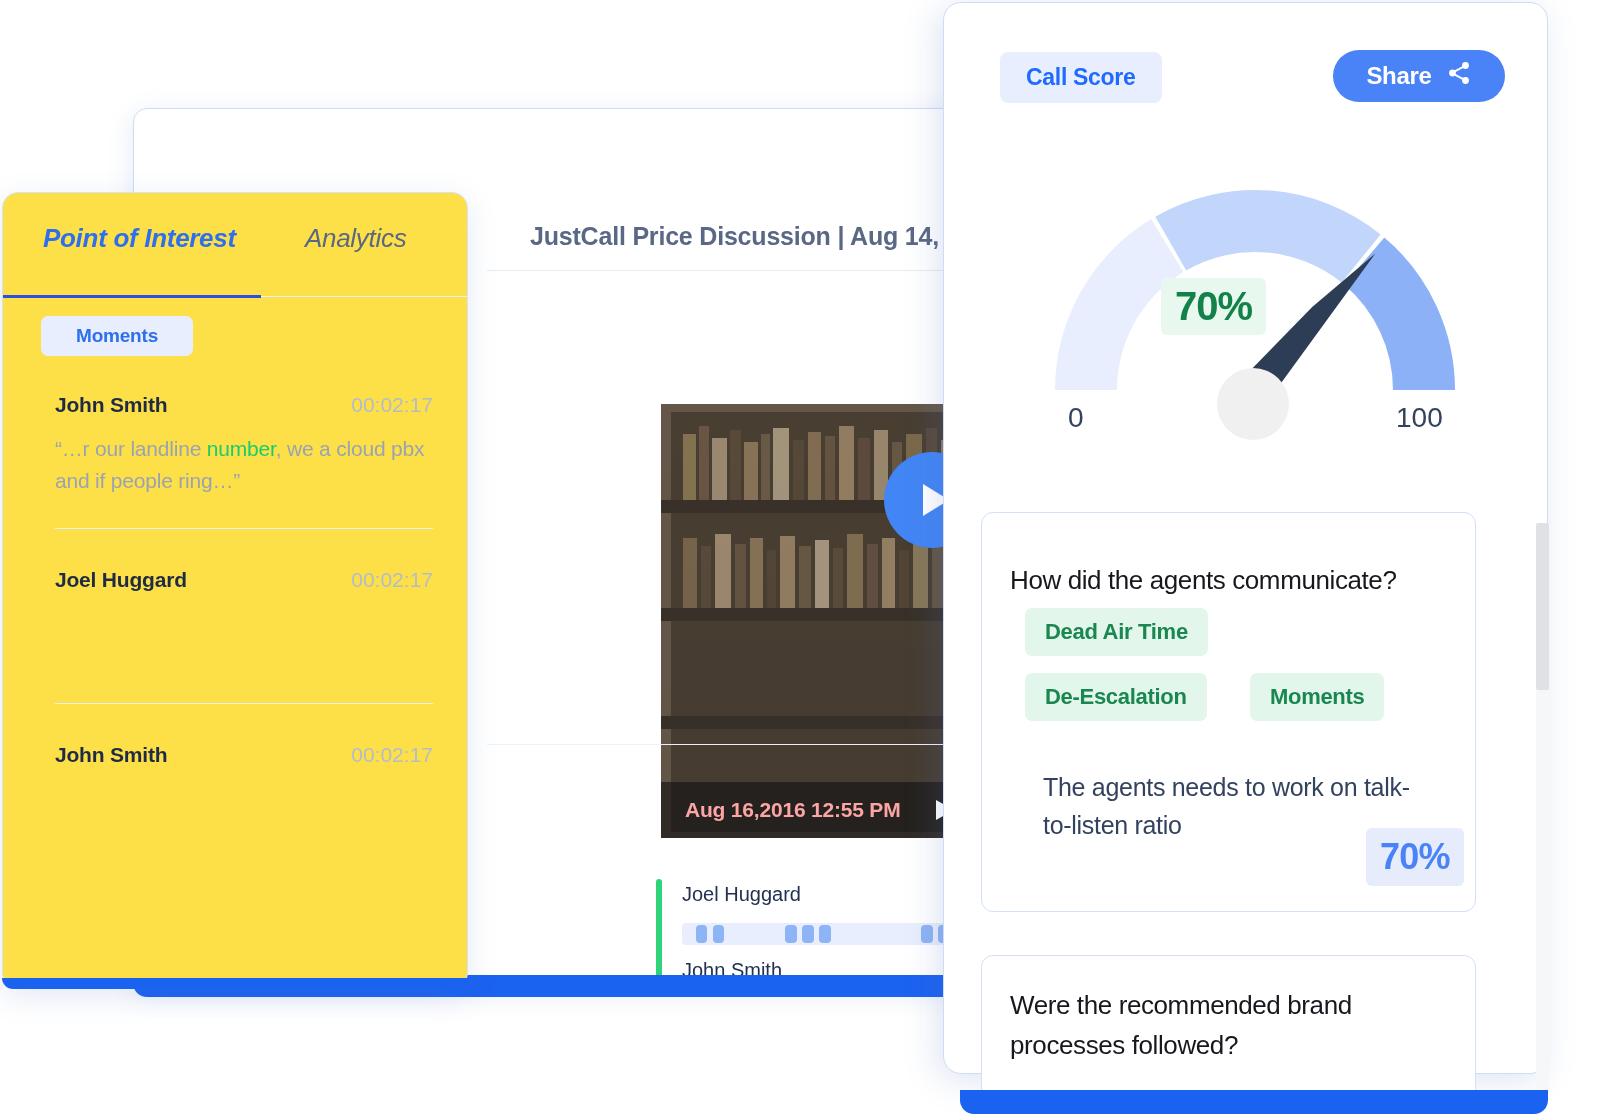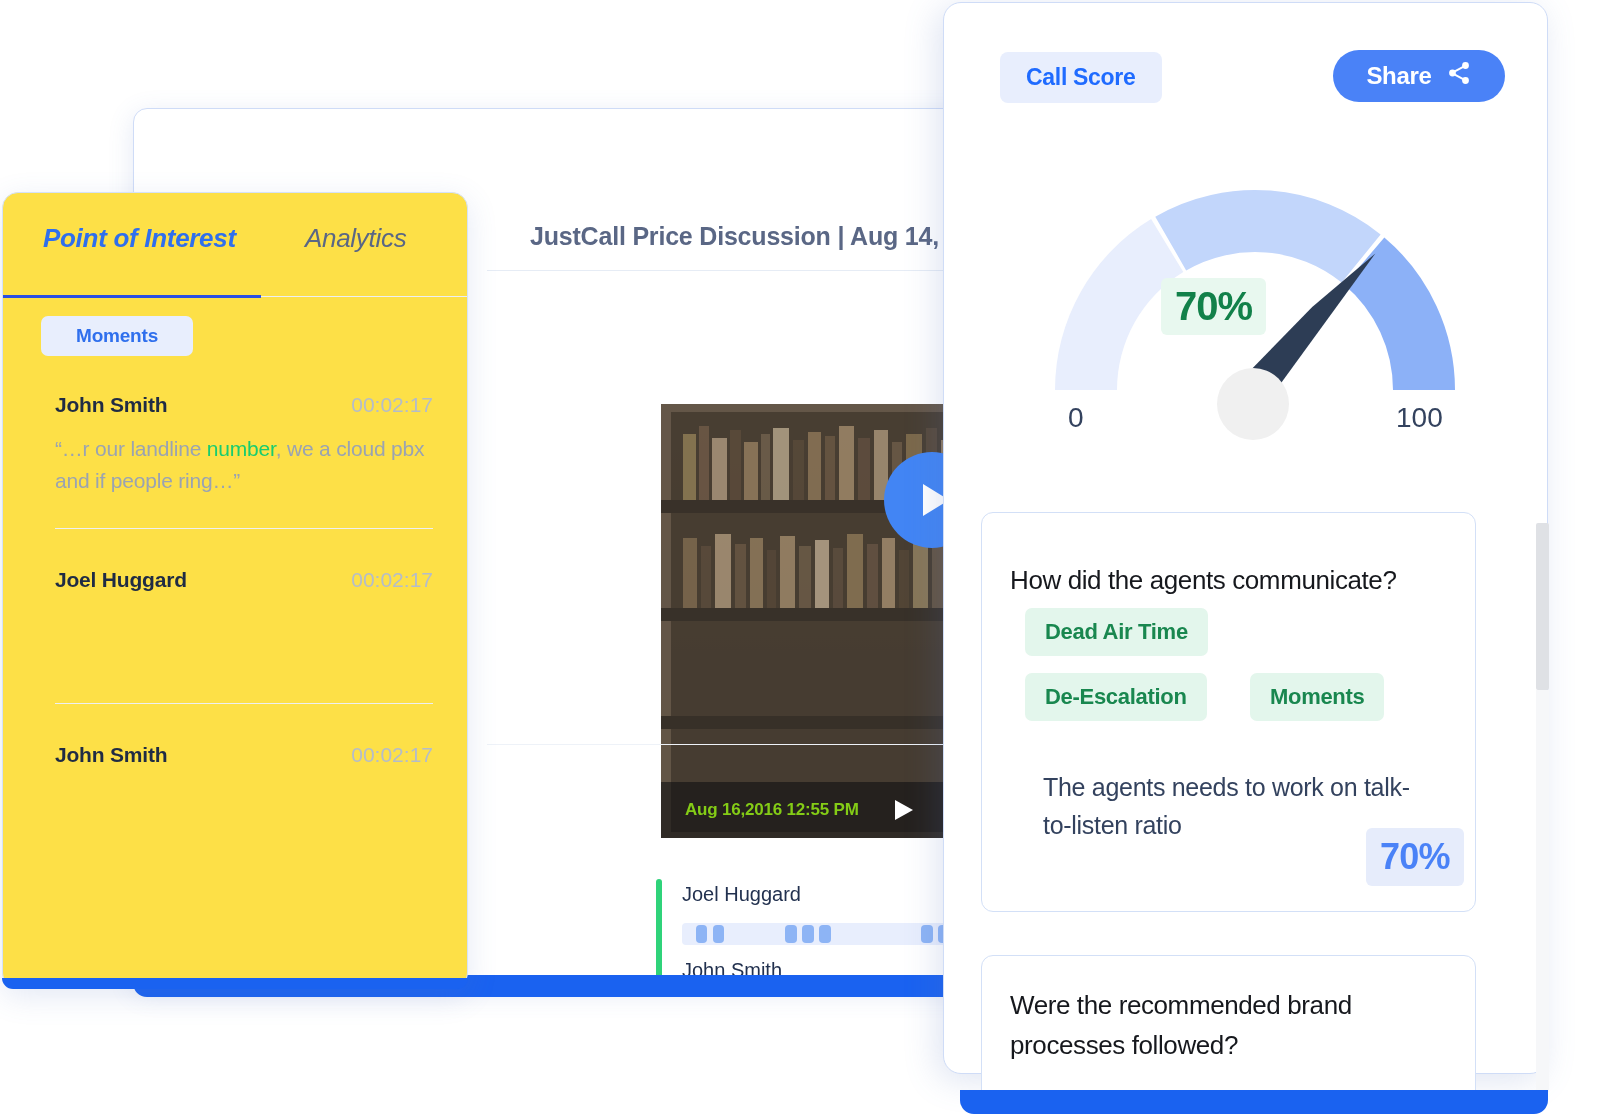--- a/index.html
+++ b/index.html
@@ -43,21 +43,21 @@
     position: absolute; left: 527px; top: 295px;
     width: 727px; height: 434px; overflow: hidden;
     background: #2b2520;
   }
   #video-img { position:absolute; inset:0; }
   #video-controls {
     position: absolute; left: 0; right: 0; bottom: 0; height: 56px;
     background: rgba(18,18,20,.62);
     display: flex; align-items: center; padding: 0 24px; gap: 0;
   }
-  #video-date { color: #84cc16; font-size: 17px; font-weight: 600; letter-spacing:-.2px;text-align:center; }
+  #video-date { color: #fca5a5; font-size: 21px; font-weight: 600; letter-spacing:-.2px;text-align:center; }
   .vc-btn { margin-left: 34px; display:flex; align-items:center; justify-content:center; cursor:pointer; }
   #vc-time { margin-left: 30px; color:#fff; font-size:17px; font-weight:600; }
   #play-overlay {
     position:absolute; left:884px; top:452px; width:96px; height:96px;
     border-radius:50%; background:#4285f4;
     display:flex; align-items:center; justify-content:center;
   }
   #play-overlay .tri {
     width:0;height:0;border-left:26px solid #fff;
     border-top:16px solid transparent;border-bottom:16px solid transparent;

